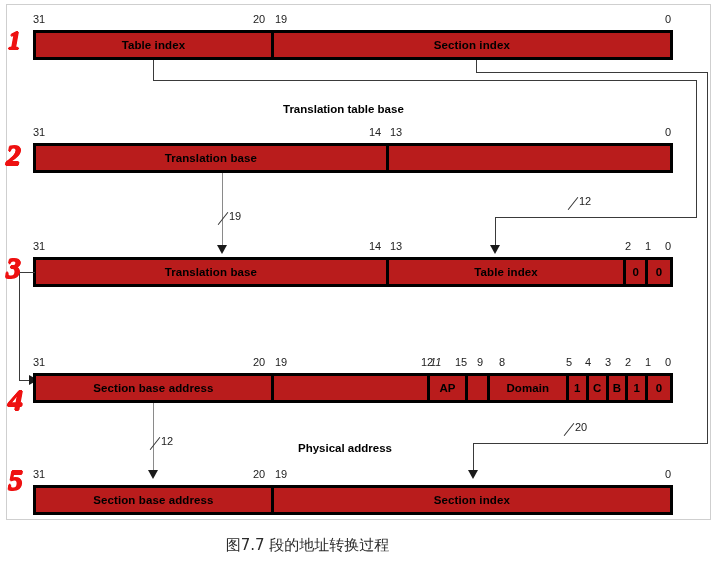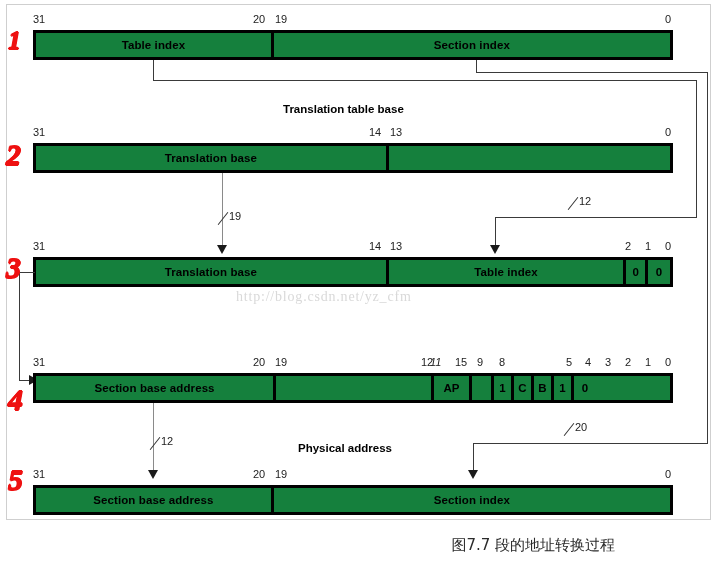--- a/index.html
+++ b/index.html
@@ -4,21 +4,21 @@
 <style>
   html,body{margin:0;padding:0;background:#ffffff;}
   body{width:719px;height:568px;position:relative;overflow:hidden;
        font-family:"Liberation Sans",sans-serif;color:#000;}
 
   
   #frame{position:absolute;left:6px;top:4px;width:705px;height:516px;
          border:1px solid #cfcfcf;background:#fff;box-sizing:border-box;}
 
   
-  .regbox{position:absolute;border:3px solid #000;background:#15803d;
+  .regbox{position:absolute;border:3px solid #000;background:#b91c1c;
           box-sizing:border-box;display:flex;height:30px;}
   .cell{border-right:3px solid #000;box-sizing:border-box;
         display:flex;align-items:center;justify-content:center;
         font-size:11.5px;font-weight:bold;letter-spacing:.1px;
         white-space:nowrap;overflow:hidden;}
   .cell:last-child{border-right:none;}
 
   
   .bit{position:absolute;font-size:11px;color:#222;
        font-family:"Liberation Sans",sans-serif;line-height:11px;}
@@ -50,21 +50,21 @@
   .slash{position:absolute;font-size:11px;color:#222;}
   .slash .bar{position:absolute;width:16px;height:1px;background:#333;
               transform:rotate(-52deg);left:-14px;top:8px;}
 
   
   #watermark{position:absolute;left:235px;top:288px;font-size:14px;
              color:#d9d9d9;font-family:"Liberation Serif",serif;
              letter-spacing:.8px;white-space:nowrap;}
 
   
-  #figcaption{position:absolute;left:0;top:536px;width:615px;text-align:right;
+  #figcaption{position:absolute;left:0;top:536px;width:615px;text-align:center;
               font-size:15px;color:#2b2b2b;font-family:"DejaVu Sans",sans-serif;}
 </style>
 </head>
 <body>
 
 <div id="frame">
 
   <div class="bit" style="left:26px;top:9px;">31</div>
   <div class="bit" style="left:246px;top:9px;">20</div>
   <div class="bit" style="left:268px;top:9px;">19</div>
@@ -122,21 +122,20 @@
     <div class="cell" style="width:240px;">Table index</div>
     <div class="cell" style="width:22px;">0</div>
     <div class="cell" style="width:22px;">0</div>
   </div>
 
   <div class="ln lnh" style="left:12px;top:267px;width:16px;"></div>
   <div class="ln lnv" style="left:12px;top:267px;height:108px;"></div>
   <div class="ln lnh" style="left:12px;top:375px;width:12px;"></div>
   <div class="arrow-r" style="left:22px;top:370px;"></div>
 
-  <div id="watermark" style="left:229px;top:284px;">http://blog.csdn.net/yz_cfm</div>
 
 
   <div class="bit" style="left:26px;top:352px;">31</div>
   <div class="bit" style="left:246px;top:352px;">20</div>
   <div class="bit" style="left:268px;top:352px;">19</div>
   <div class="bit" style="left:414px;top:352px;">12</div>
   <div class="bit" style="left:423px;top:352px;font-style:italic;">11</div>
   <div class="bit" style="left:448px;top:352px;">15</div>
   <div class="bit" style="left:470px;top:352px;">9</div>
   <div class="bit" style="left:492px;top:352px;">8</div>
@@ -145,20 +144,21 @@
   <div class="bit" style="left:598px;top:352px;">3</div>
   <div class="bit" style="left:618px;top:352px;">2</div>
   <div class="bit" style="left:638px;top:352px;">1</div>
   <div class="bit" style="left:658px;top:352px;">0</div>
 
   <div class="regbox" style="left:26px;top:368px;width:640px;">
     <div class="cell" style="width:240px;">Section base address</div>
     <div class="cell" style="width:158px;"></div>
     <div class="cell" style="width:38px;">AP</div>
     <div class="cell" style="width:22px;"></div>
+    <div class="cell" style="width:80px;">Domain</div>
     <div class="cell" style="width:20px;">1</div>
     <div class="cell" style="width:20px;">C</div>
     <div class="cell" style="width:20px;">B</div>
     <div class="cell" style="width:20px;">1</div>
     <div class="cell" style="width:22px;">0</div>
   </div>
 
   <div class="ln lnv" style="left:146px;top:398px;height:73px;background:#8a8a8a;"></div>
   <div class="arrow-d" style="left:141px;top:465px;"></div>
   <div class="slash" style="left:154px;top:430px;">

